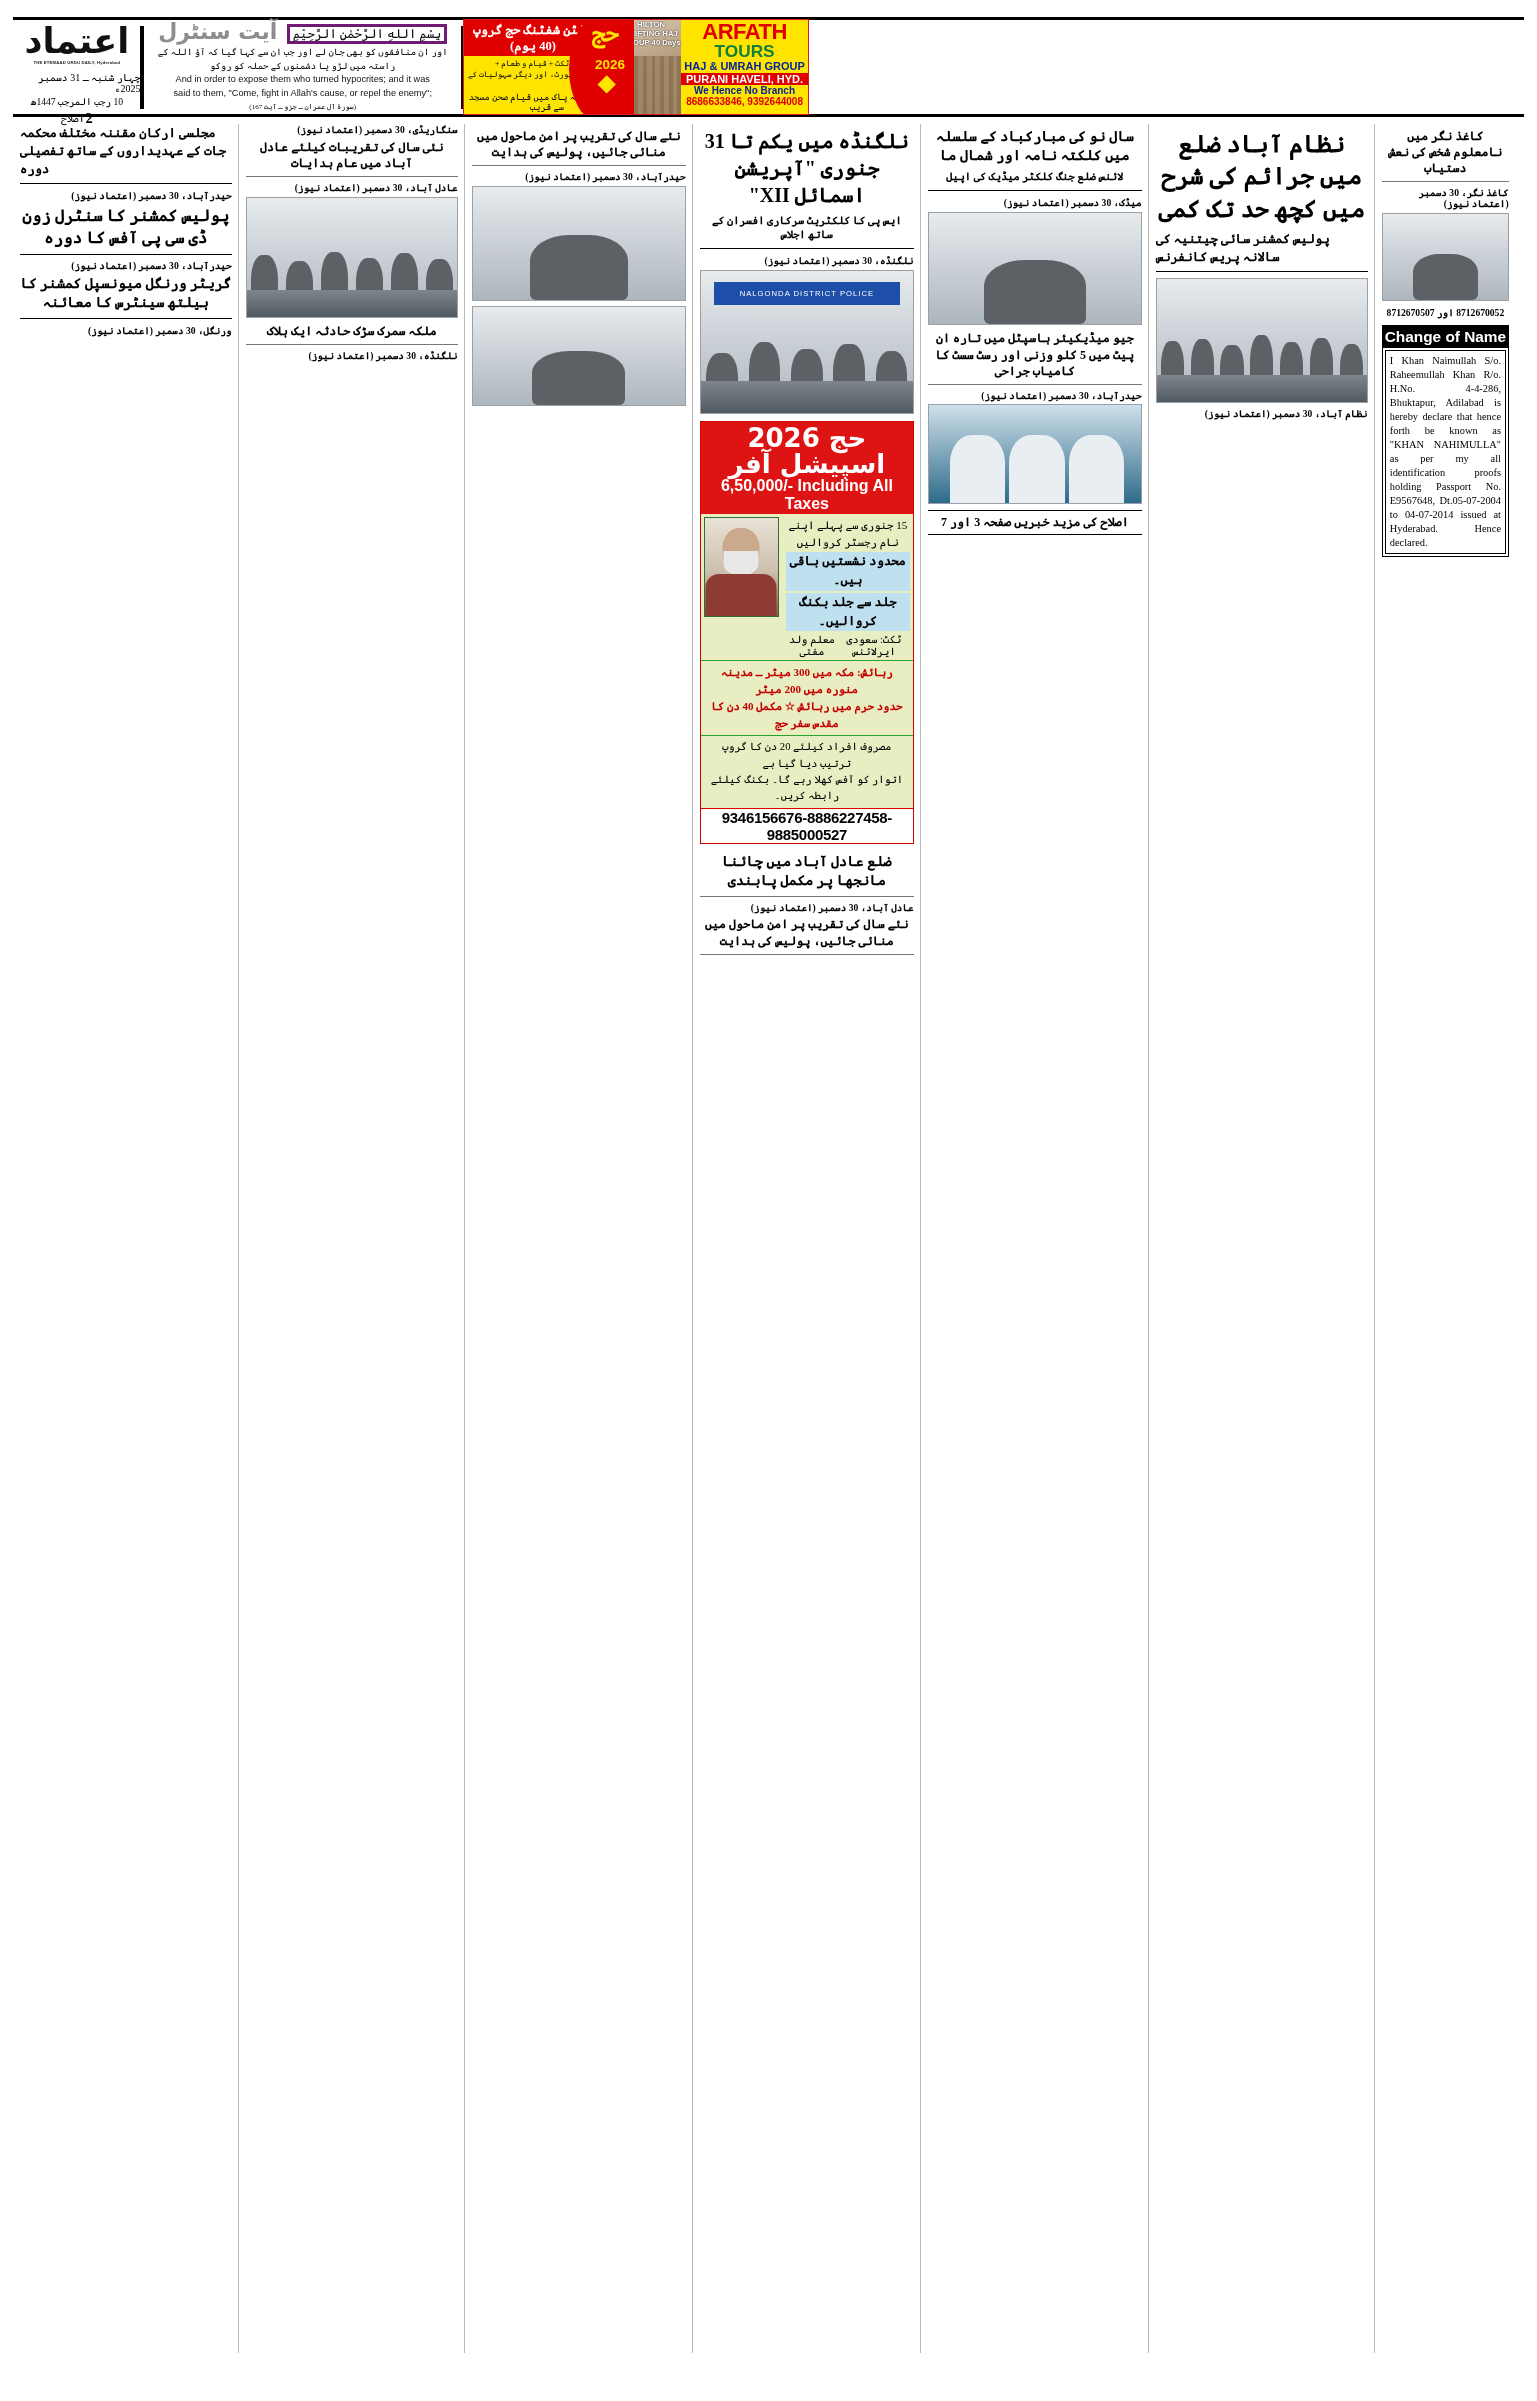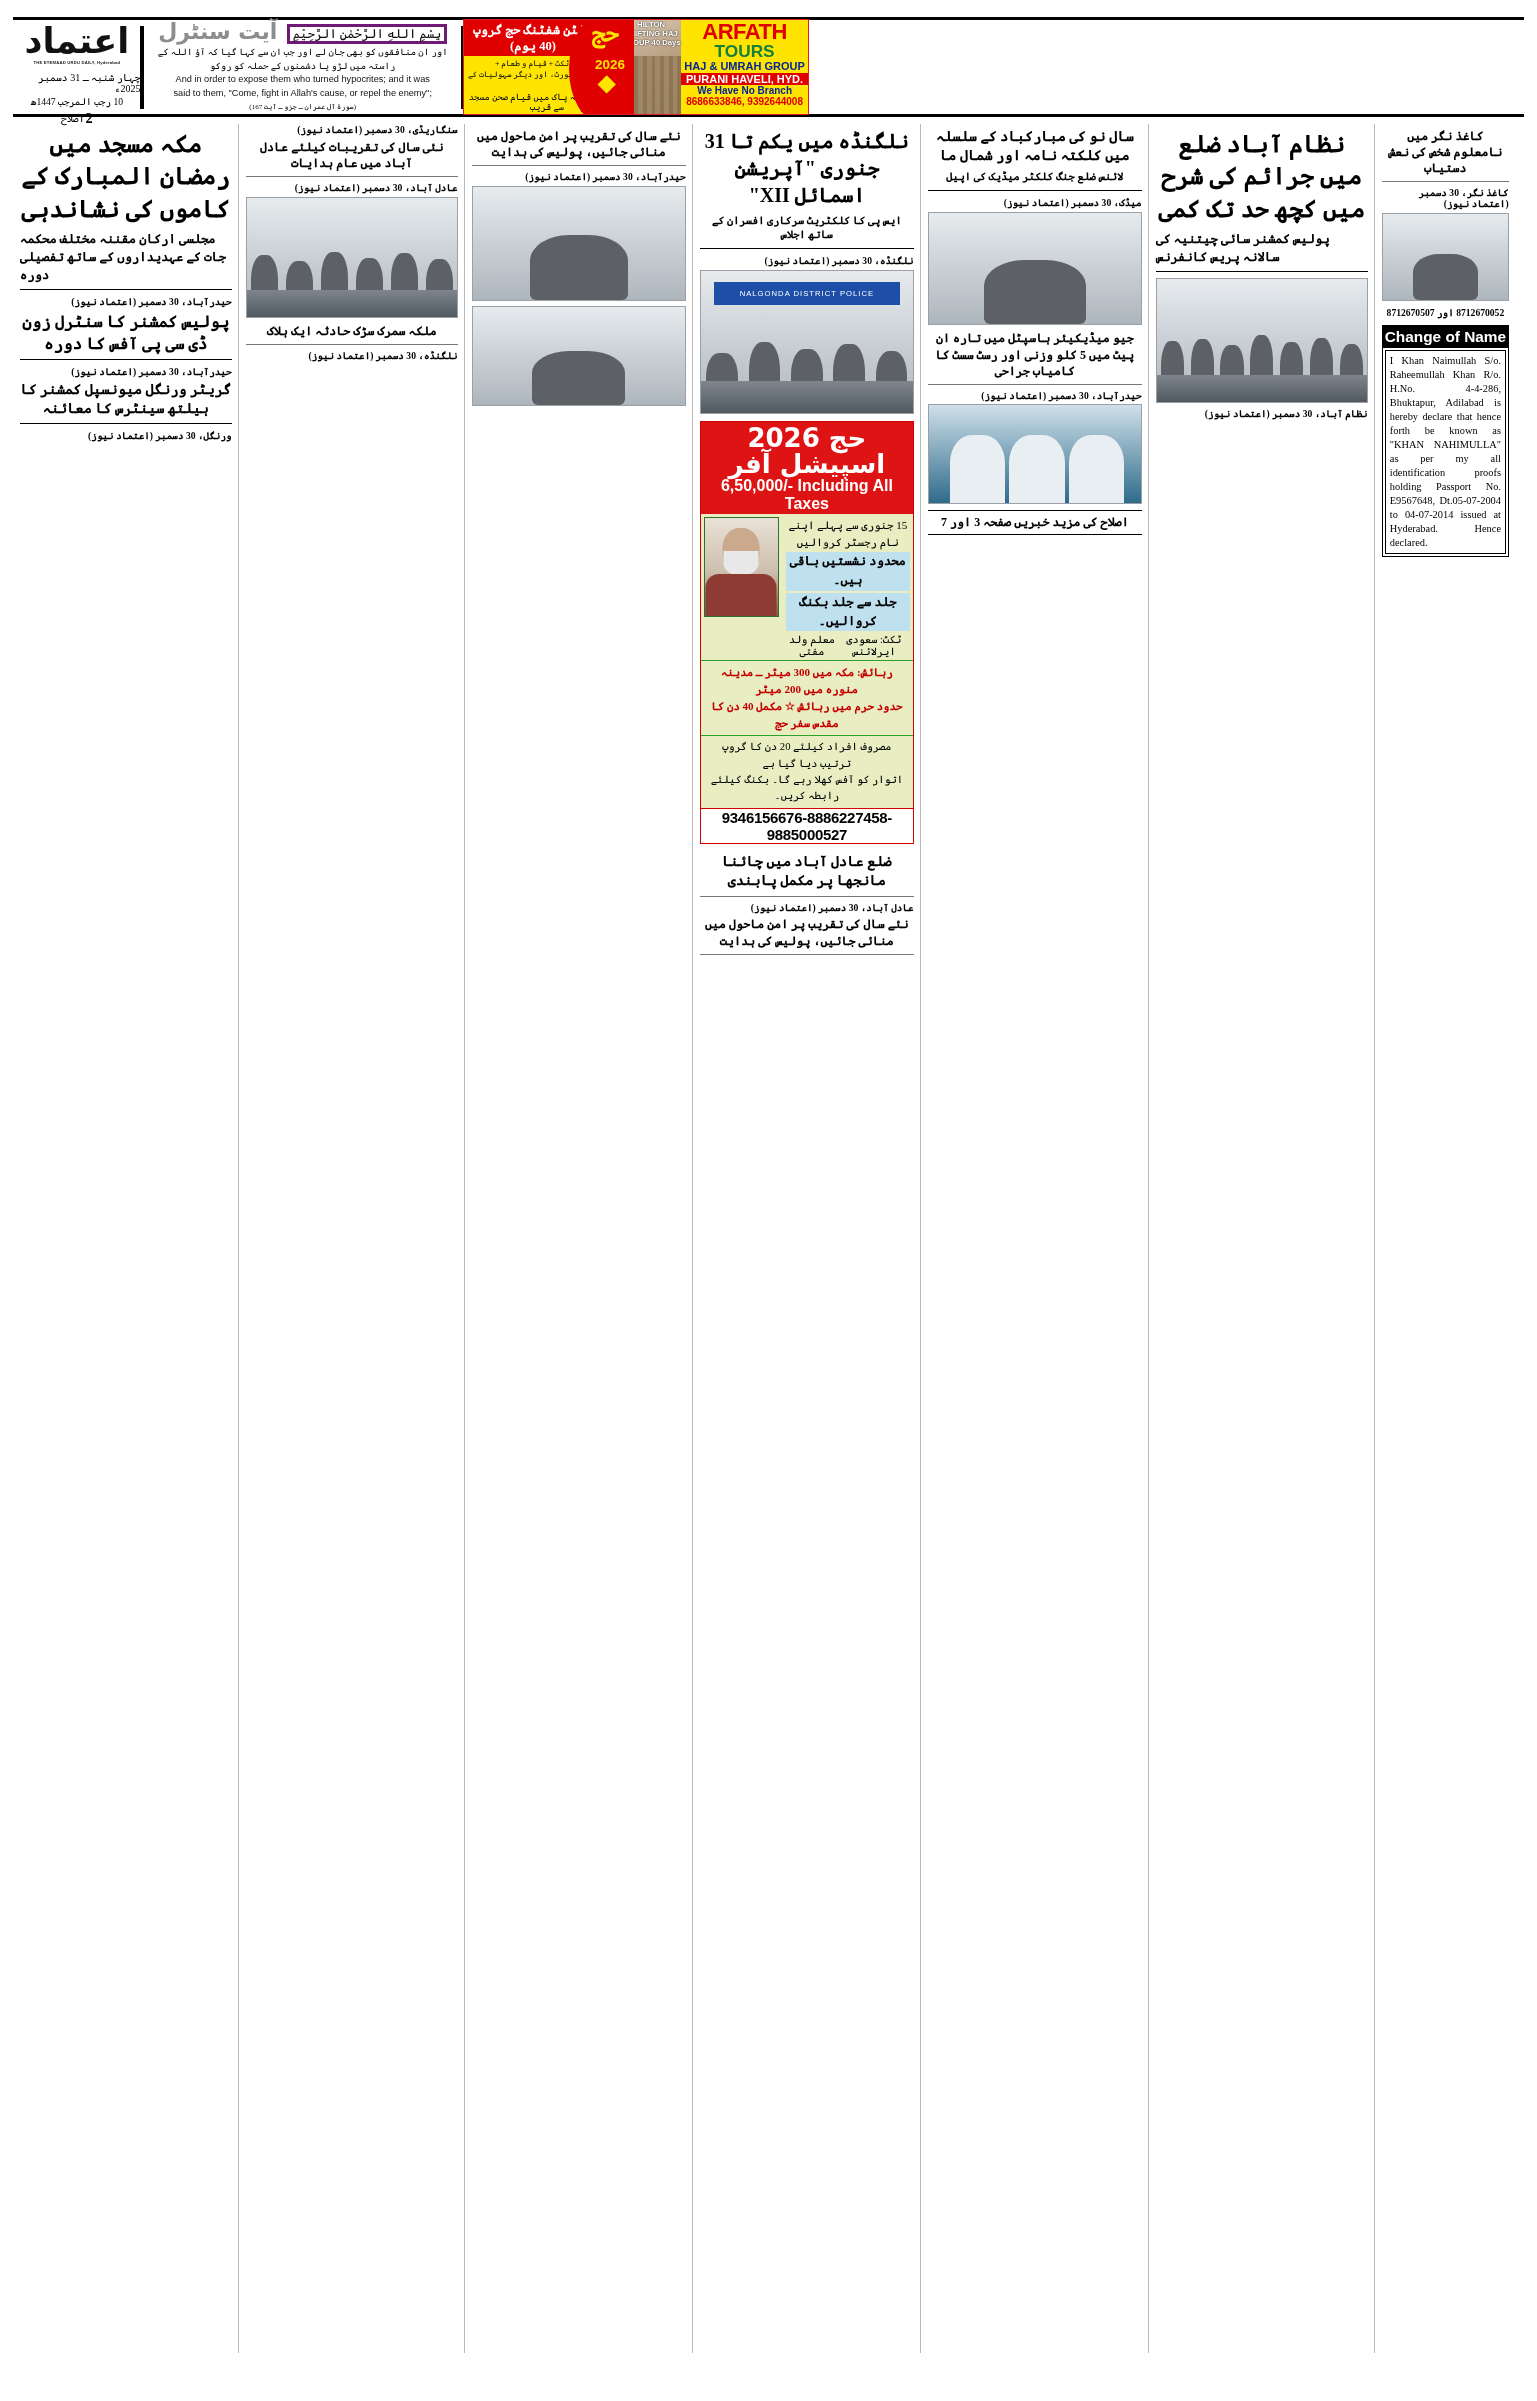--- a/index.html
+++ b/index.html
@@ -227,21 +227,21 @@
     </div>
 
     <div class="mh-sep"></div>
 
     <div class="arfath-ad">
       <div class="af-left">
         <div class="af-t1">ARFATH</div>
         <div class="af-t2">TOURS</div>
         <div class="af-t3">HAJ &amp; UMRAH GROUP</div>
         <div class="af-t4">PURANI HAVELI, HYD.</div>
-        <div class="af-t5">We Have No Branch</div>
+        <div class="af-t5">We Hence No Branch</div>
         <div class="af-t6">8686633846, 9392644008</div>
       </div>
       <div class="af-img">
         <div class="af-cap">HILTON SHIFTING HAJ GROUP 40 Days</div>
         <span class="twr"></span>
       </div>
       <div class="af-right">
         <div class="af-r1">ہلٹن شفٹنگ حج گروپ (40 یوم)</div>
         <div class="af-r2">ویزا + ٹکٹ + قیام و طعام + ٹرانسپورٹ، اور دیگر سہولیات کے ساتھ،</div>
         <div class="af-r3">مدینہ پاک میں قیام صحن مسجد نبویؐ سے قریب</div>
@@ -251,21 +251,20 @@
           <span class="yr">2026</span>
           <span class="dm"></span>
         </div>
       </div>
     </div>
   </div>
 
   <div class="grid">
 
     <div class="col c1">
-      <h2 class="hl hl-xl">مکہ مسجد میں رمضان المبارک کے کاموں کی نشاندہی</h2>
       <div class="sub-hl">مجلسی ارکان مقننہ مختلف محکمہ جات کے عہدیداروں کے ساتھ تفصیلی دورہ</div>
       <div class="rule-th"></div>
       <div class="dline">حیدرآباد، 30 دسمبر (اعتماد نیوز)</div>
       <div class="body">
         <i class="ln w98"></i><i class="ln w95"></i><i class="ln w98"></i><i class="ln w92"></i>
         <i class="ln w98"></i><i class="ln w95"></i><i class="ln w98"></i><i class="ln w88"></i>
         <i class="ln w98"></i><i class="ln w95"></i><i class="ln w98"></i><i class="ln w92"></i>
         <i class="ln w98"></i><i class="ln w95"></i><i class="ln w98"></i><i class="ln w84"></i>
         <i class="ln w98"></i><i class="ln w95"></i><i class="ln w98"></i><i class="ln w92"></i>
         <i class="ln w98"></i><i class="ln w95"></i><i class="ln w98"></i><i class="ln w88"></i>

